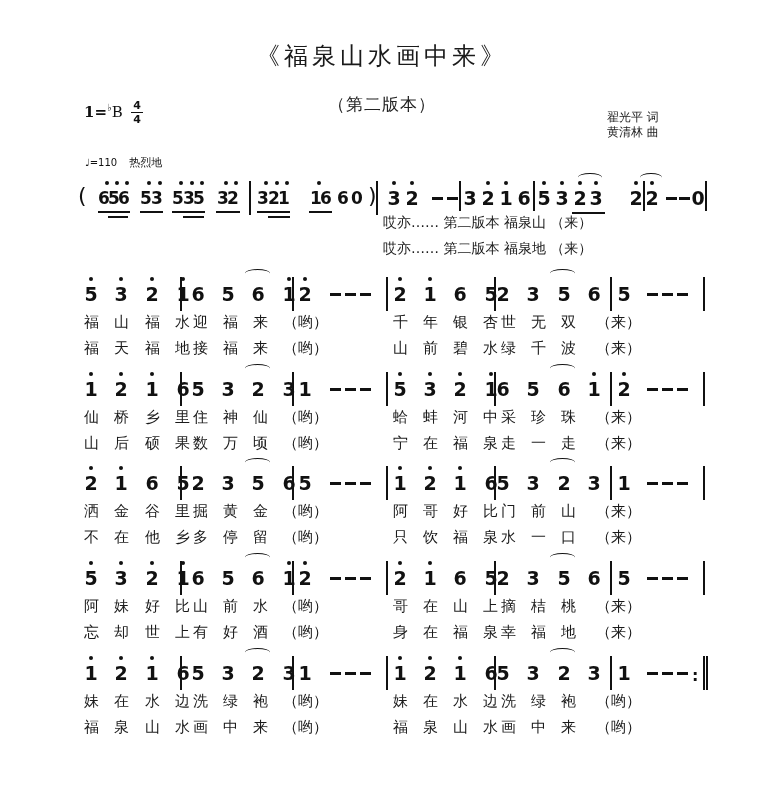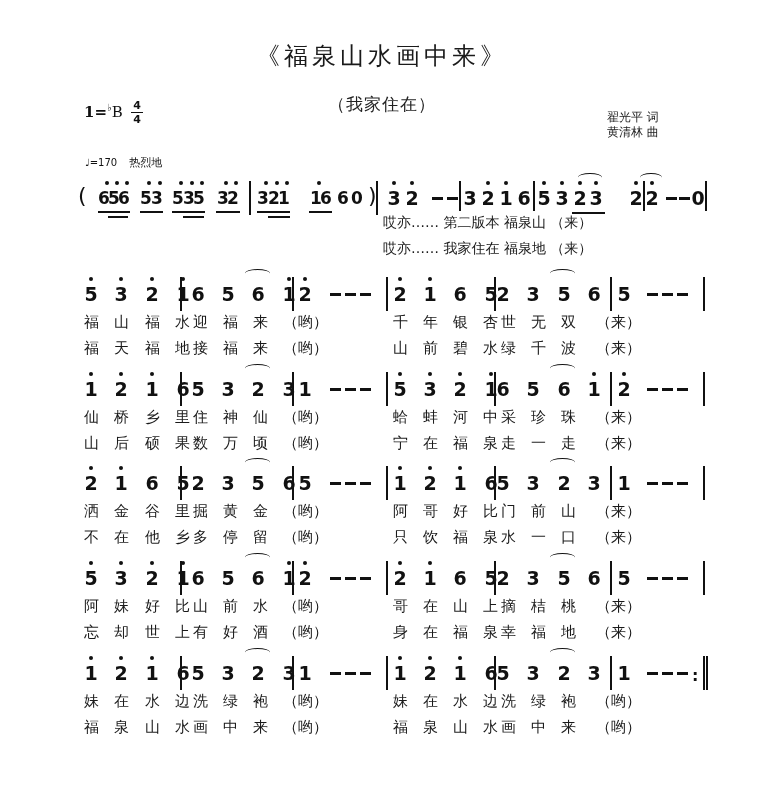--- a/index.html
+++ b/index.html
@@ -28,35 +28,35 @@
   .lyric { position:absolute; font-size:15px; letter-spacing:0; color:#1a1a1a;
            font-family:"DejaVu Sans",sans-serif; white-space:nowrap; }
   .paren { position:absolute; font-size:15px; color:#1a1a1a; white-space:nowrap; }
   .paren1 { font-size:22px; font-weight:normal; position:absolute; top:183px; left:78px; }
   .introtext { position:absolute; font-size:14px; white-space:nowrap; color:#1a1a1a; }
 </style>
 </head>
 <body>
 
 <div class="abs title">《福泉山水画中来》</div>
-<div class="abs subtitle">（我家住在）</div>
+<div class="abs subtitle">（第二版本）</div>
 <div class="abs key">
   <span>1=</span><span class="flat">♭</span><span class="b">B</span>
 </div>
 <div class="abs timesig">
   <div>4</div>
   <div style="border-top:1px solid #111;margin:1px 0;"></div>
   <div>4</div>
 </div>
 <div class="abs credits">
   <div>翟光平  词</div>
   <div>黄清林  曲</div>
 </div>
 <div class="abs tempo">
-  <span>♩=170</span><span class="word">热烈地</span>
+  <span>♩=110</span><span class="word">热烈地</span>
 </div>
 
 <div class="abs" id="row1" style="left:0;top:0;width:764px;height:260px;">
   <span class="paren1">(</span>
   <span class="paren1" style="left:368px;">)</span>
 </div>
 
 <div id="rows"></div>
 
 <div class="abs note dot" style="left:98px;top:187px;width:12px;font-size:17px;">6</div>
@@ -105,21 +105,21 @@
 <div class="abs tie" style="left:578px;top:173px;width:24px;"></div>
 <div class="abs note dot" style="left:627px;top:187px;">2</div>
 <div class="abs bar" style="left:643px;top:181px;height:30px;"></div>
 <div class="abs note dot" style="left:643px;top:187px;">2</div>
 <div class="abs tie" style="left:640px;top:173px;width:22px;"></div>
 <div class="abs dash" style="left:666px;top:197px;"></div>
 <div class="abs dash" style="left:679px;top:197px;"></div>
 <div class="abs note" style="left:689px;top:187px;">0</div>
 <div class="abs bar" style="left:705px;top:181px;height:30px;"></div>
 <div class="abs introtext" style="left:383px;top:214px;">哎亦…… 第二版本 福泉山  （来）</div>
-<div class="abs introtext" style="left:383px;top:240px;">哎亦…… 我家住在 福泉地  （来）</div>
+<div class="abs introtext" style="left:383px;top:240px;">哎亦…… 第二版本 福泉地  （来）</div>
 <div class="abs note dot" style="left:82px;top:283px;">5</div>
 <div class="abs note dot" style="left:112px;top:283px;">3</div>
 <div class="abs note dot" style="left:143px;top:283px;">2</div>
 <div class="abs note dot" style="left:174px;top:283px;">1</div>
 <div class="abs note" style="left:189px;top:283px;">6</div>
 <div class="abs note" style="left:219px;top:283px;">5</div>
 <div class="abs note" style="left:249px;top:283px;">6</div>
 <div class="abs note dot" style="left:280px;top:283px;">1</div>
 <div class="abs note dot" style="left:296px;top:283px;">2</div>
 <div class="abs dash" style="left:330px;top:293px;"></div>

